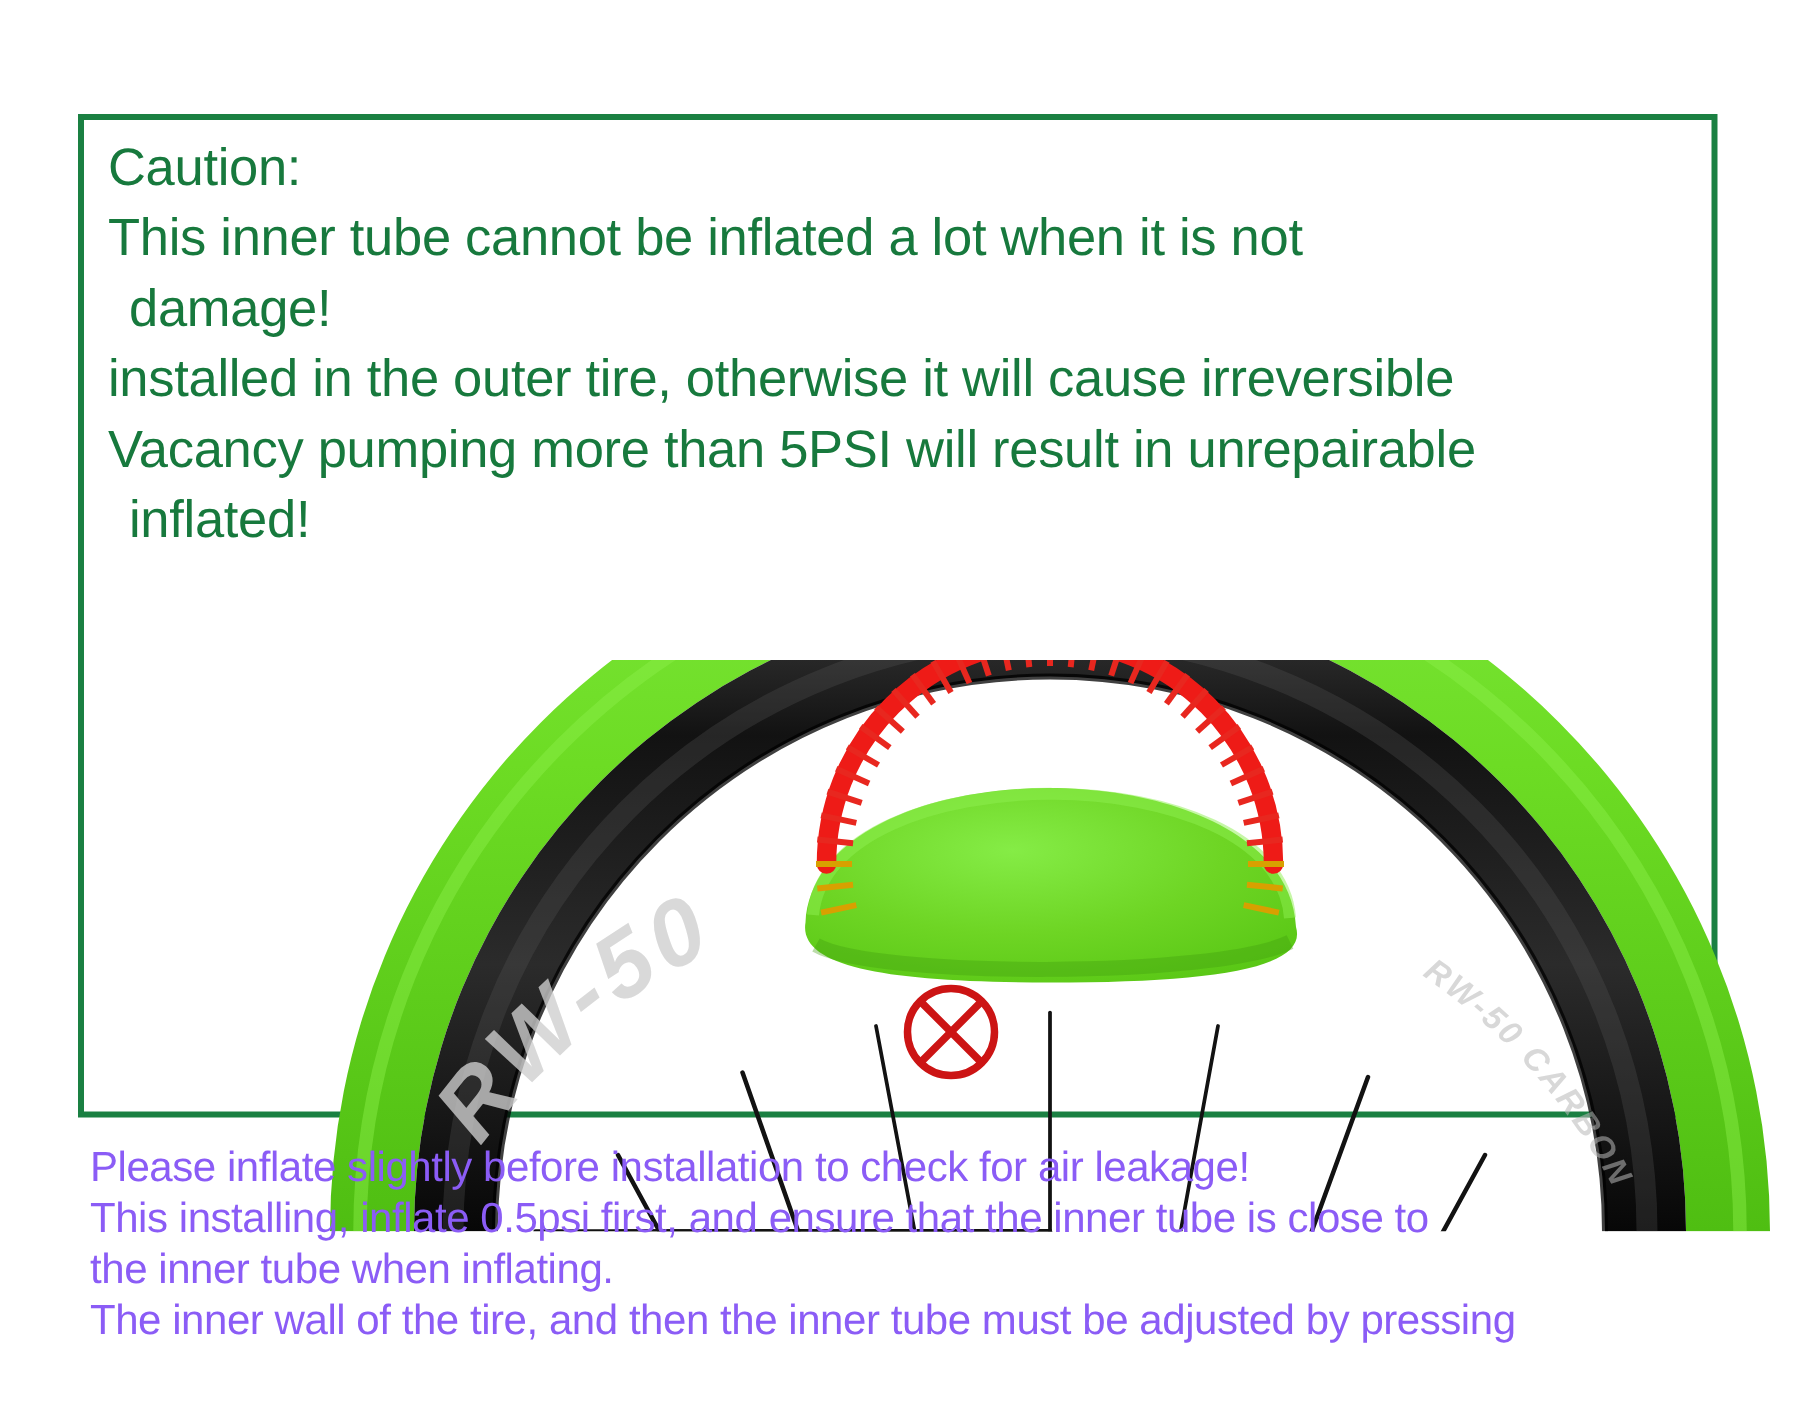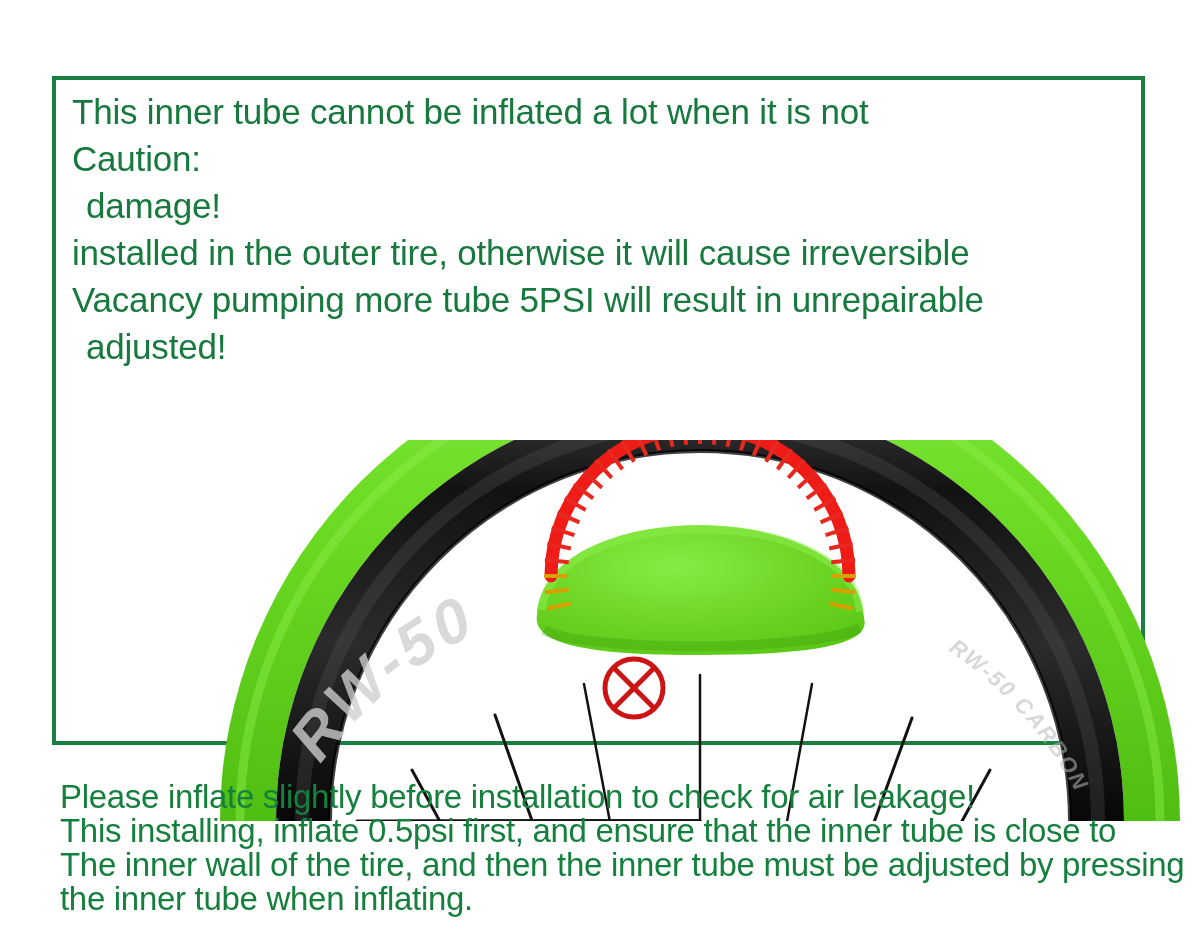--- a/index.html
+++ b/index.html
@@ -42,53 +42,52 @@
   }
   #caution-text .ln { display: block; }
   #caution-text .ind { padding-left: 14px; }
 
   
   #note-text {
     position: absolute;
     left: 60px;
     top: 761px;
     width: 1120px;
-    color: #15803d;
-    font-size: 33px;
+    color: #8b5cf6;
+    font-size: 28px;
     line-height: 34px;
     font-family: "Liberation Sans", sans-serif;
     letter-spacing: -0.3px;
     white-space: nowrap;
-    margin-top: 19px;
   }
   #note-text .ln { display: block; }
 
   
   #wheel-illustration {
     position: absolute;
     left: 56px;
     top: 360px;
     width: 1085px;
     height: 381px;
     overflow: hidden;
   }
   #wheel-illustration svg { display: block; }
 </style>
 </head>
 <body>
 
 <div id="caution-panel">
 
   <div id="caution-text">
+    <span class="ln">Caution:</span>
     <span class="ln">This inner tube cannot be inflated a lot when it is not</span>
-    <span class="ln">Caution:</span>
     <span class="ln ind">damage!</span>
     <span class="ln">installed in the outer tire, otherwise it will cause irreversible</span>
-    <span class="ln">Vacancy pumping more tube 5PSI will result in unrepairable</span>
-    <span class="ln ind">adjusted!</span>
+    <span class="ln">Vacancy pumping more than 5PSI will result in unrepairable</span>
+    <span class="ln ind">inflated!</span>
   </div>
 
   <div id="wheel-illustration">
     <svg width="1085" height="381" viewBox="0 0 1085 381" xmlns="http://www.w3.org/2000/svg" aria-hidden="true">
       <defs>
 
         <linearGradient id="tireGrad" x1="0" y1="0" x2="0" y2="1">
           <stop offset="0%" stop-color="#7ce73a"></stop>
           <stop offset="35%" stop-color="#6ddc24"></stop>
           <stop offset="100%" stop-color="#4fbe12"></stop>
@@ -250,15 +249,15 @@
 
       </g>
     </svg>
   </div>
 
 </div>
 
 <div id="note-text">
   <span class="ln">Please inflate slightly before installation to check for air leakage!</span>
   <span class="ln">This installing, inflate 0.5psi first, and ensure that the inner tube is close to</span>
+  <span class="ln">the inner tube when inflating.</span>
   <span class="ln">The inner wall of the tire, and then the inner tube must be adjusted by pressing</span>
-  <span class="ln">the inner tube when inflating.</span>
 </div>
 
 </body></html>

